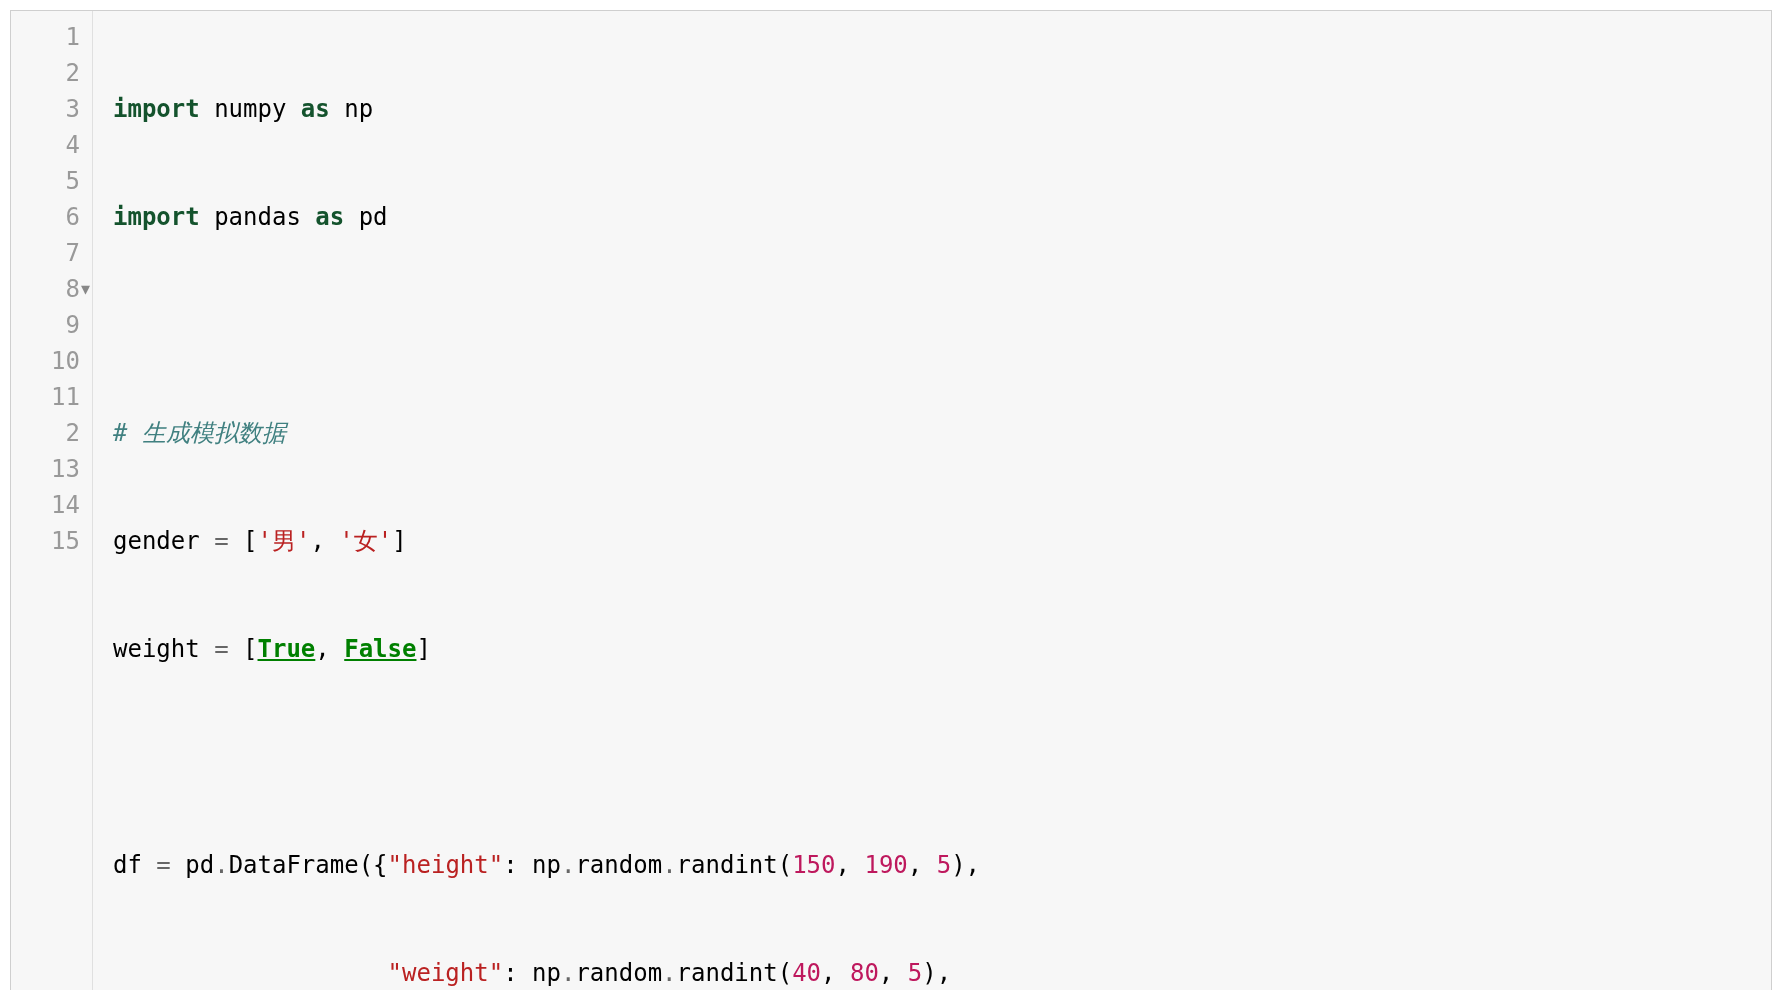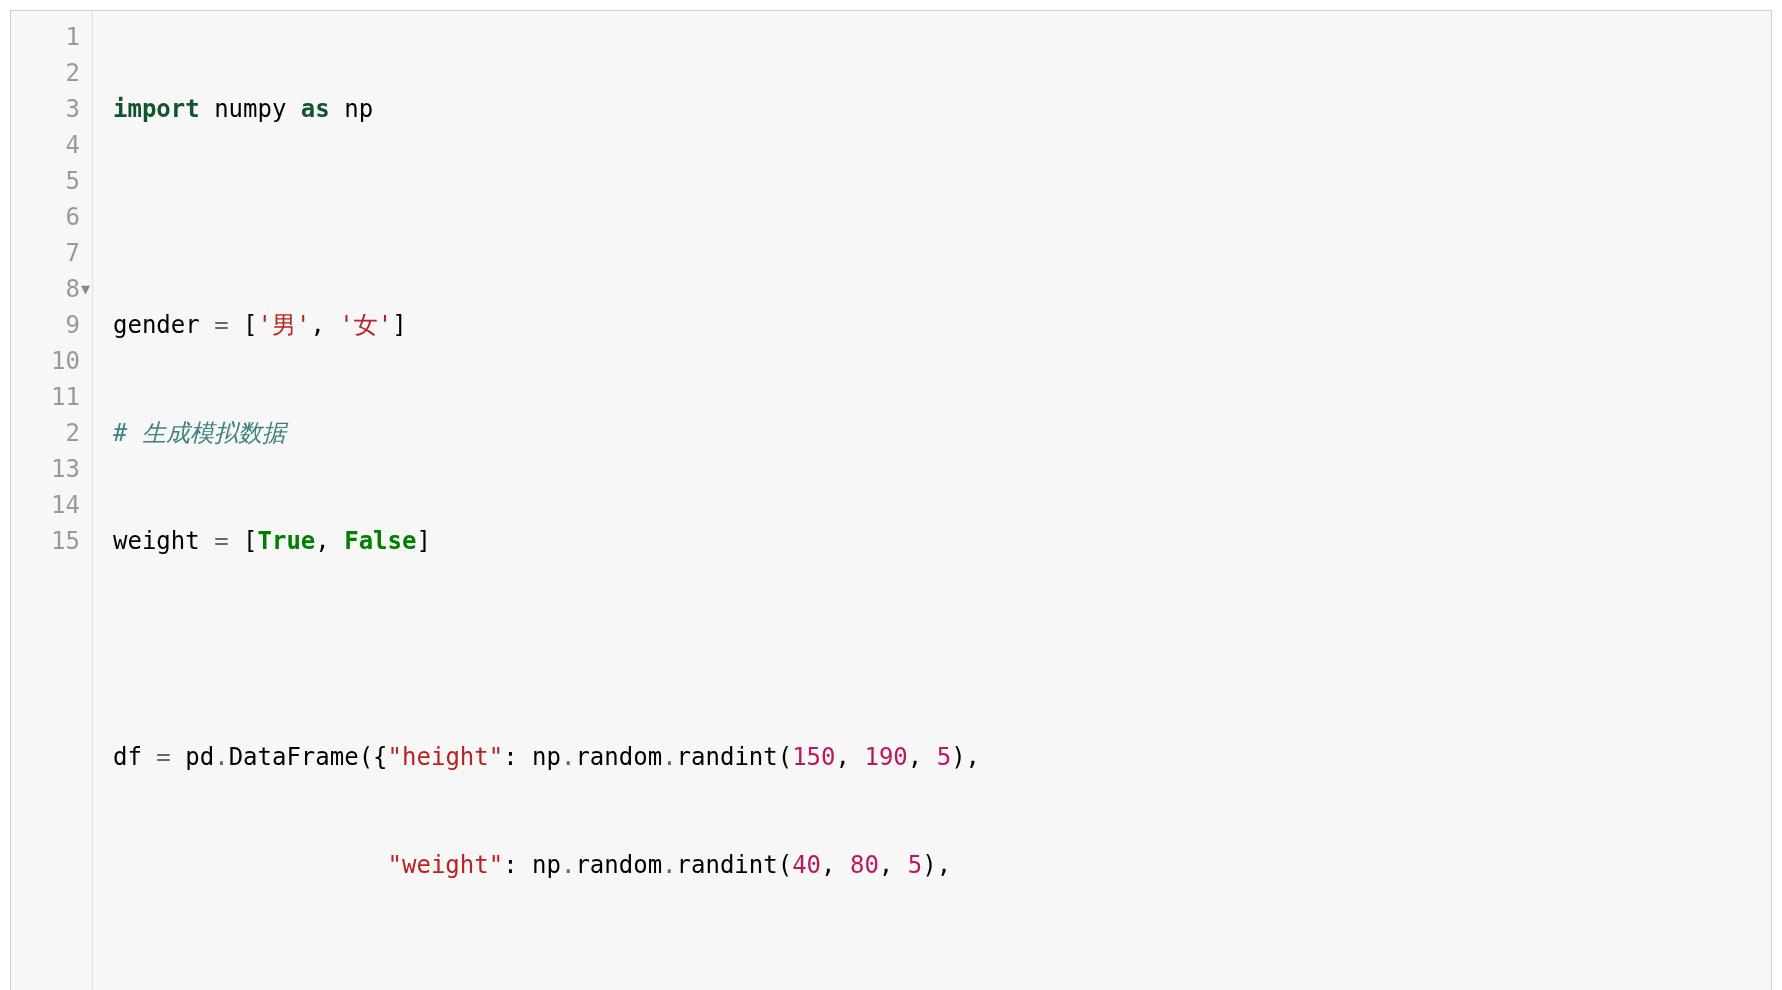--- a/index.html
+++ b/index.html
@@ -56,21 +56,21 @@
     }
     .code-line {
       height: 36px;
       white-space: pre;
     }
     .kw { color: #14532d; font-weight: bold; }
     .cm { color: #408080; font-style: italic; }
     .st { color: #ba2121; }
     .op { color: #666666; }
     .nm { color: #be185d; }
-    .bl { color: #008000; font-weight: bold; }
+    .bl { color: #008000; font-weight: bold; text-decoration: underline; }
   </style>
 </head>
 <body>
 
 <div class="code-cell">
   <div class="gutter">
     <div class="gutter-line">
         <span>1</span>
       </div>
     <div class="gutter-line">
@@ -112,23 +112,24 @@
       </div>
     <div class="gutter-line">
         <span>14</span>
       </div>
     <div class="gutter-line">
         <span>15</span>
       </div>
   </div>
   <div class="code-content">
     <div class="code-line"><span class="kw">import</span><span> numpy </span><span class="kw">as</span><span> np</span></div>
+    <div class="code-line"><span class="kw">import</span><span> pandas </span><span class="kw">as</span><span> pd</span></div>
     <div class="code-line"></div>
+    <div class="code-line"><span class="cm"># 生成模拟数据</span></div>
     <div class="code-line"><span>gender </span><span class="op">=</span><span> [</span><span class="st">'男'</span><span>, </span><span class="st">'女'</span><span>]</span></div>
-    <div class="code-line"><span class="cm"># 生成模拟数据</span></div>
     <div class="code-line"><span>weight </span><span class="op">=</span><span> [</span><span class="bl">True</span><span>, </span><span class="bl">False</span><span>]</span></div>
     <div class="code-line"></div>
     <div class="code-line"><span>df </span><span class="op">=</span><span> pd</span><span class="op">.</span><span>DataFrame({</span><span class="st">"height"</span><span>: np</span><span class="op">.</span><span>random</span><span class="op">.</span><span>randint(</span><span class="nm">150</span><span>, </span><span class="nm">190</span><span>, </span><span class="nm">5</span><span>),</span></div>
     <div class="code-line"><span>                   </span><span class="st">"weight"</span><span>: np</span><span class="op">.</span><span>random</span><span class="op">.</span><span>randint(</span><span class="nm">40</span><span>, </span><span class="nm">80</span><span>, </span><span class="nm">5</span><span>),</span></div>
     
     
     
     
     
     

